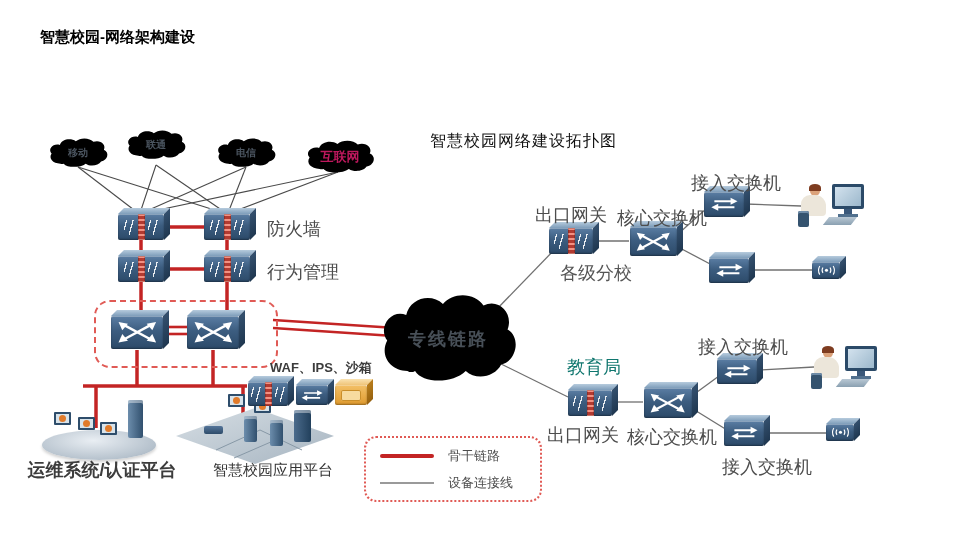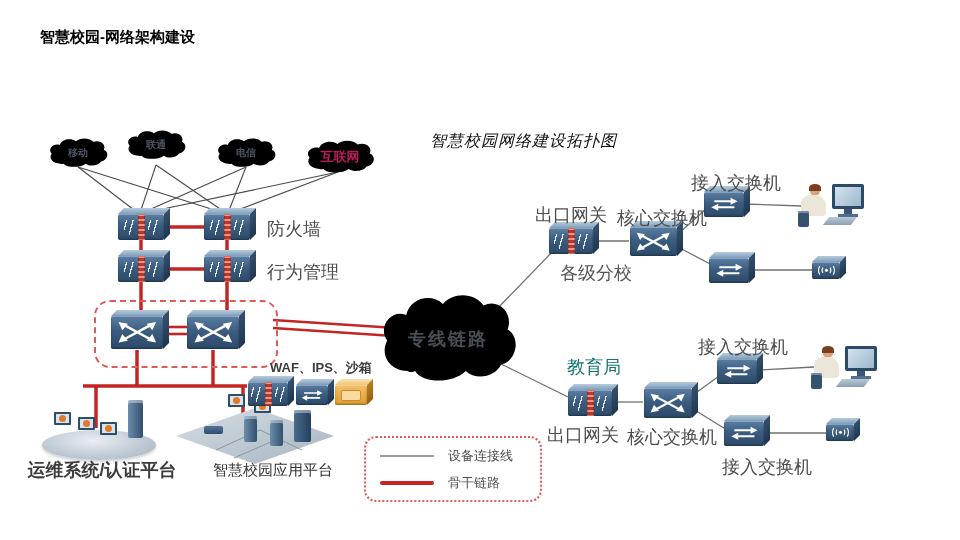--- a/index.html
+++ b/index.html
@@ -5,21 +5,21 @@
   html,body { margin:0; padding:0; background:#ffffff; }
   body { font-family:"Liberation Sans","DejaVu Sans",sans-serif; }
   #canvas { position:relative; width:960px; height:540px; background:#fff; overflow:hidden; }
 
   .abs { position:absolute; }
   #lines { position:absolute; left:0; top:0; z-index:1; }
   .lbl { position:absolute; z-index:6; color:#4d4d4d; font-size:18px; white-space:nowrap; }
   .lbl.bold { font-weight:bold; color:#3c3c3c; }
 
   #page-title { left:40px; top:28px; font-size:15px; font-weight:bold; color:#000; z-index:6; }
-  #diagram-title { left:430px; top:131px; font-size:16px; color:#111; letter-spacing:1px; z-index:6;font-style:italic; }
+  #diagram-title { left:430px; top:131px; font-size:16px; color:#111; letter-spacing:1px; z-index:6; }
 
   
   .cloud { position:absolute; z-index:3; }
   .cloud svg { position:absolute; inset:0; width:100%; height:100%; }
   .cloud .clabel { position:absolute; inset:0; display:flex; align-items:center; justify-content:center;
     font-size:10px; font-weight:bold; color:#4b5560; }
   .cloud.big .clabel { font-size:18px; color:#474f57; letter-spacing:2px; }
   .cloud.net .clabel { font-size:13px; color:#be185d; }
 
   
@@ -311,26 +311,26 @@
     <span class="mini-mon" style="left:78px;top:8px"></span>
     <span class="mini-flat" style="left:28px;top:34px"></span>
     <span class="mini-tower" style="left:68px;top:24px;width:13px;height:26px"></span>
     <span class="mini-tower" style="left:94px;top:28px;width:13px;height:26px"></span>
     <span class="mini-tower" style="left:118px;top:18px;width:17px;height:32px;background:linear-gradient(90deg,#4b6b8c,#22405c)"></span>
   </div>
   <div class="lbl" style="left:188px;top:461px;width:170px;text-align:center;font-size:15px;color:#333">智慧校园应用平台</div>
 
   <div id="legend" class="abs">
     <div class="legend-row">
+      <span class="sample red"></span>
+      <span class="ltext">骨干链路</span>
+    </div>
+    <div class="legend-row">
       <span class="sample gray"></span>
       <span class="ltext">设备连接线</span>
-    </div>
-    <div class="legend-row">
-      <span class="sample red"></span>
-      <span class="ltext">骨干链路</span>
     </div>
   </div>
 
   <div class="lbl" style="left:535px;top:203px">出口网关</div>
   <div class="dev" style="left:549px;top:228px;width:44px;height:26px">
     <i class="top"></i>
       <i class="side"></i>
     <span class="face">
         <span class="ticks"></span>
         <span class="stripe"></span>

